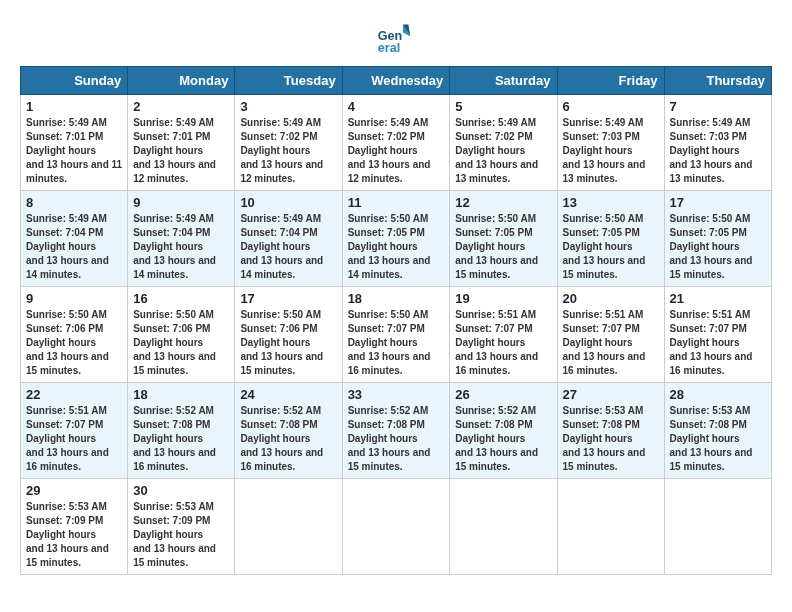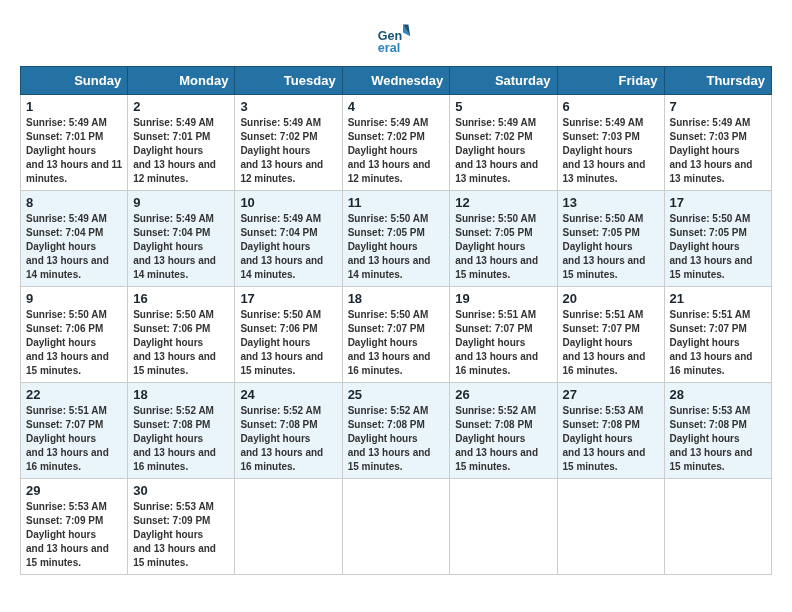--- a/index.html
+++ b/index.html
@@ -334,21 +334,21 @@
         <td>
         <span class="day-num">24</span>
         <div class="day-info">
           Sunrise: 5:52 AM<br>
           Sunset: 7:08 PM<br>
           Daylight hours<br>
           and 13 hours and 16 minutes.
         </div>
       </td>
         <td>
-        <span class="day-num">25</span>
+        <span class="day-num">33</span>
         <div class="day-info">
           Sunrise: 5:52 AM<br>
           Sunset: 7:08 PM<br>
           Daylight hours<br>
           and 13 hours and 15 minutes.
         </div>
       </td>
         <td>
         <span class="day-num">26</span>
         <div class="day-info">

